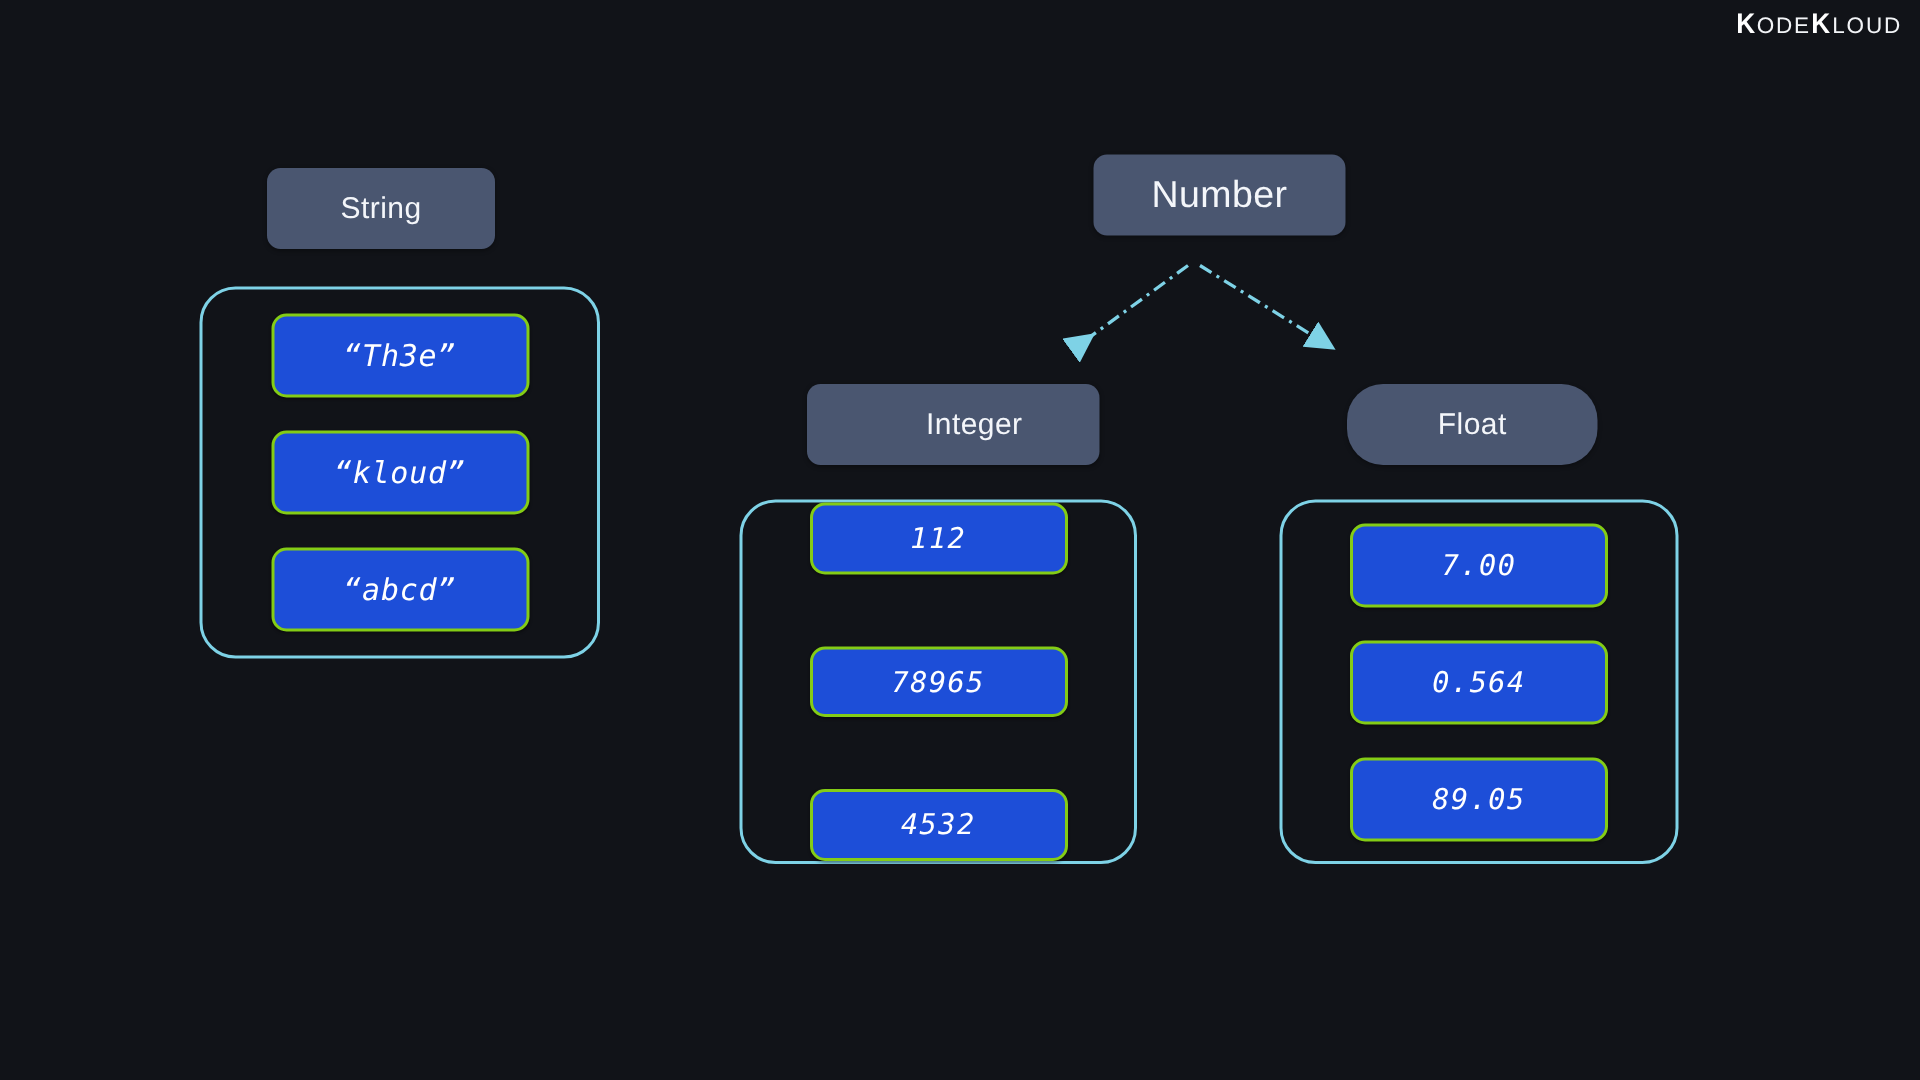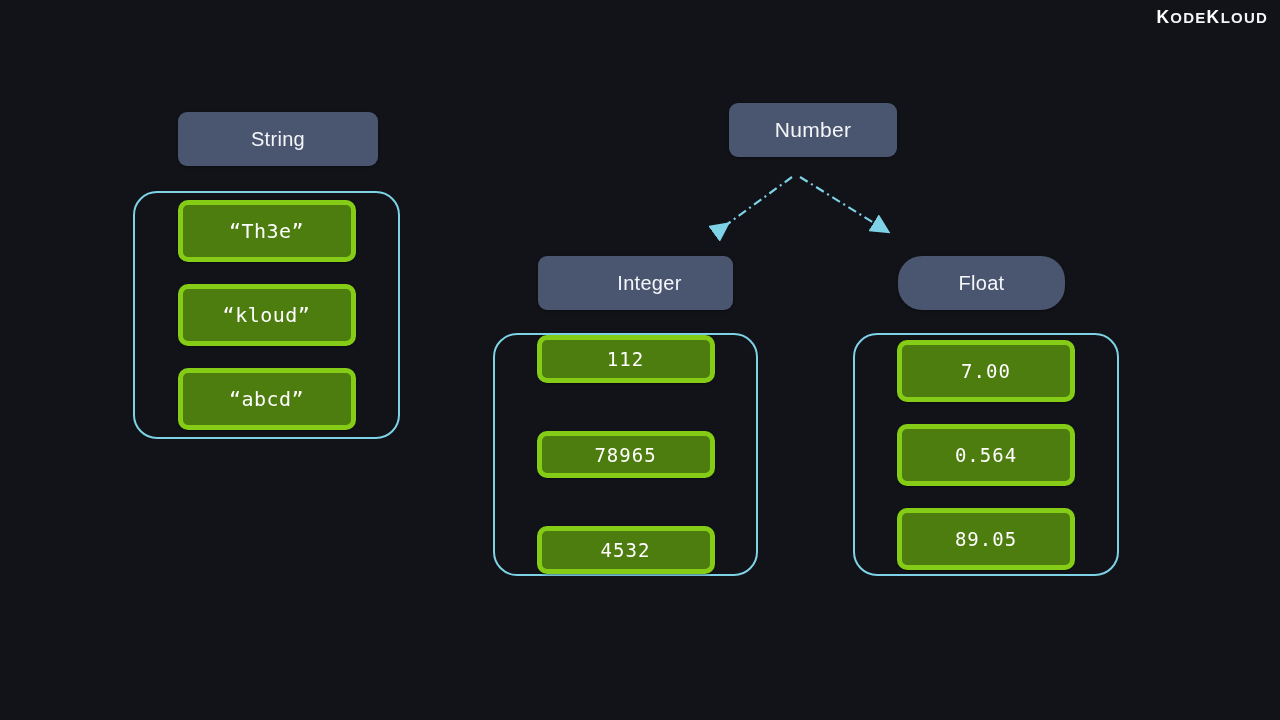--- a/index.html
+++ b/index.html
@@ -27,21 +27,21 @@
     top: 6px;
     right: 12px;
     display: flex;
     align-items: center;
     letter-spacing: 0.5px;
     user-select: none;
   }
   .logo-text {
     font-family: "Liberation Sans", sans-serif;
     font-size: 15px;
-    font-weight: 700;
+    font-weight: 400;
     color: #f2f4f7;
     letter-spacing: 1.2px;
   }
   .logo-k {
     display: inline-block;
     font-size: 19px;
     font-weight: 700;
     color: #ffffff;
     transform: scaleX(0.92);
   }
@@ -57,56 +57,57 @@
     color: #ffffff;
     box-shadow: 0 1px 3px rgba(0,0,0,0.35);
   }
   .pill-label {
     font-family: "Liberation Sans", sans-serif;
     font-weight: 400;
     letter-spacing: 0.3px;
     color: #f4f6fa;
   }
 
-  #pill-string  { left: 178px; top: 112px; width: 200px; height: 54px; }
+  #pill-string  { left: 178px; top: 112px; width: 152px; height: 54px; }
   #pill-number  { left: 729px; top: 103px; width: 168px; height: 54px; }
   #pill-integer { left: 538px; top: 256px; width: 167px; height: 54px; padding-left: 28px; }
   #pill-float   { left: 898px; top: 256px; width: 167px; height: 54px; border-radius: 24px; }
 
   #pill-string  .pill-label { font-size: 20px; }
   #pill-integer .pill-label { font-size: 20px; }
   #pill-float   .pill-label { font-size: 20px; }
-  #pill-number  .pill-label { font-size: 21px; }
+  #pill-number  .pill-label { font-size: 25px; }
 
   
   .group {
     position: absolute;
     border: 2px solid #7ed2e6;
     border-radius: 24px;
     background: transparent;
     display: flex;
     flex-direction: column;
     align-items: center;
     justify-content: center;
     gap: 22px;
   }
   #group-string  { left: 133px; top: 191px; width: 263px; height: 244px; }
   #group-integer { left: 493px; top: 333px; width: 261px; height: 239px; gap: 48px; }
   #group-float   { left: 853px; top: 333px; width: 262px; height: 239px; }
 
   .value-box {
-    background: #4d7c0f;
-    border: 5px solid #84cc16;
+    background: #1d4ed8;
+    border: 2px solid #84cc16;
     border-radius: 10px;
     display: flex;
     align-items: center;
     justify-content: center;
     color: #ffffff;
     font-family: "DejaVu Sans Mono", "Liberation Mono", monospace;
     box-shadow: 0 1px 2px rgba(0,0,0,0.4);
+    font-style: italic;
   }
   #group-string .value-box {
     width: 168px;
     height: 52px;
     font-size: 20px;
     letter-spacing: 0.5px;
   }
   #group-integer .value-box,
   #group-float .value-box {
     width: 168px;

